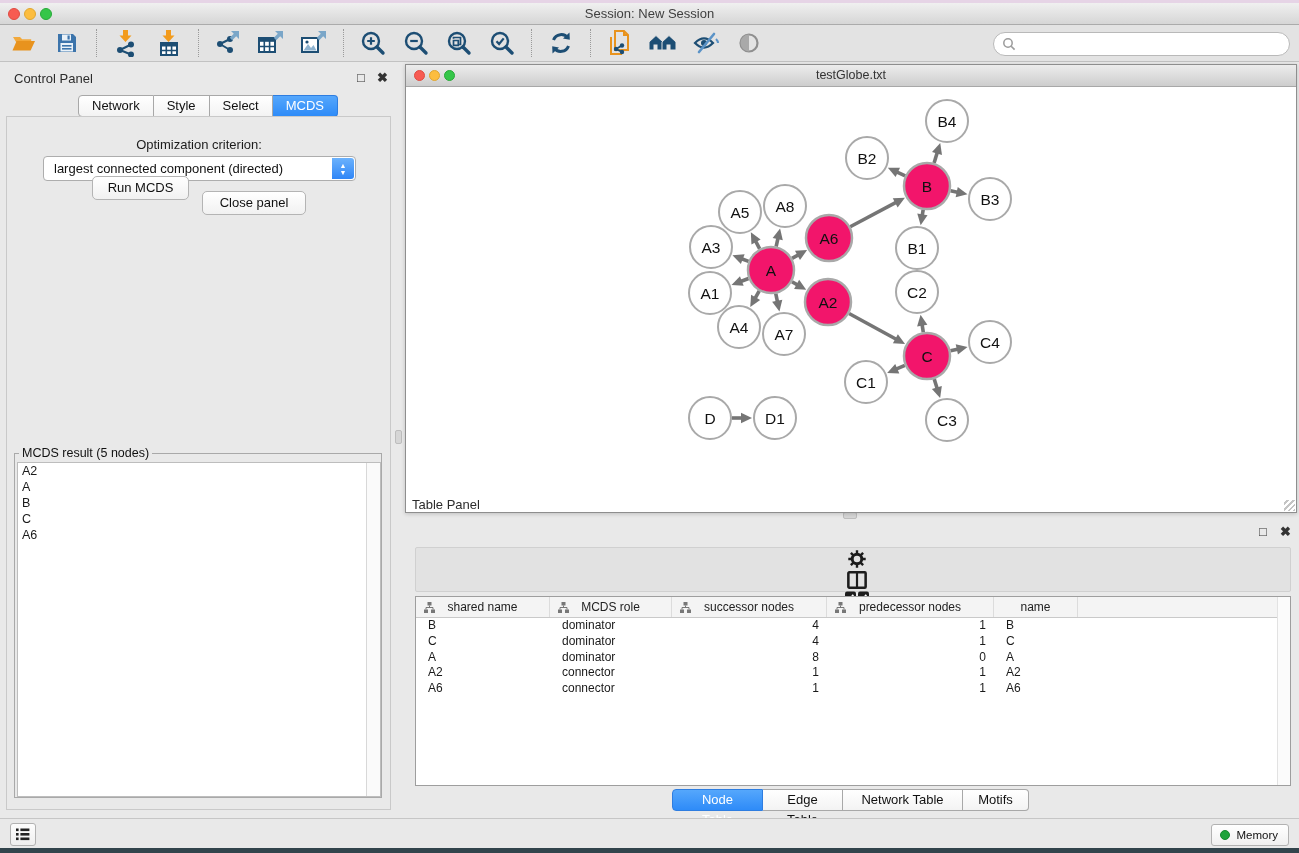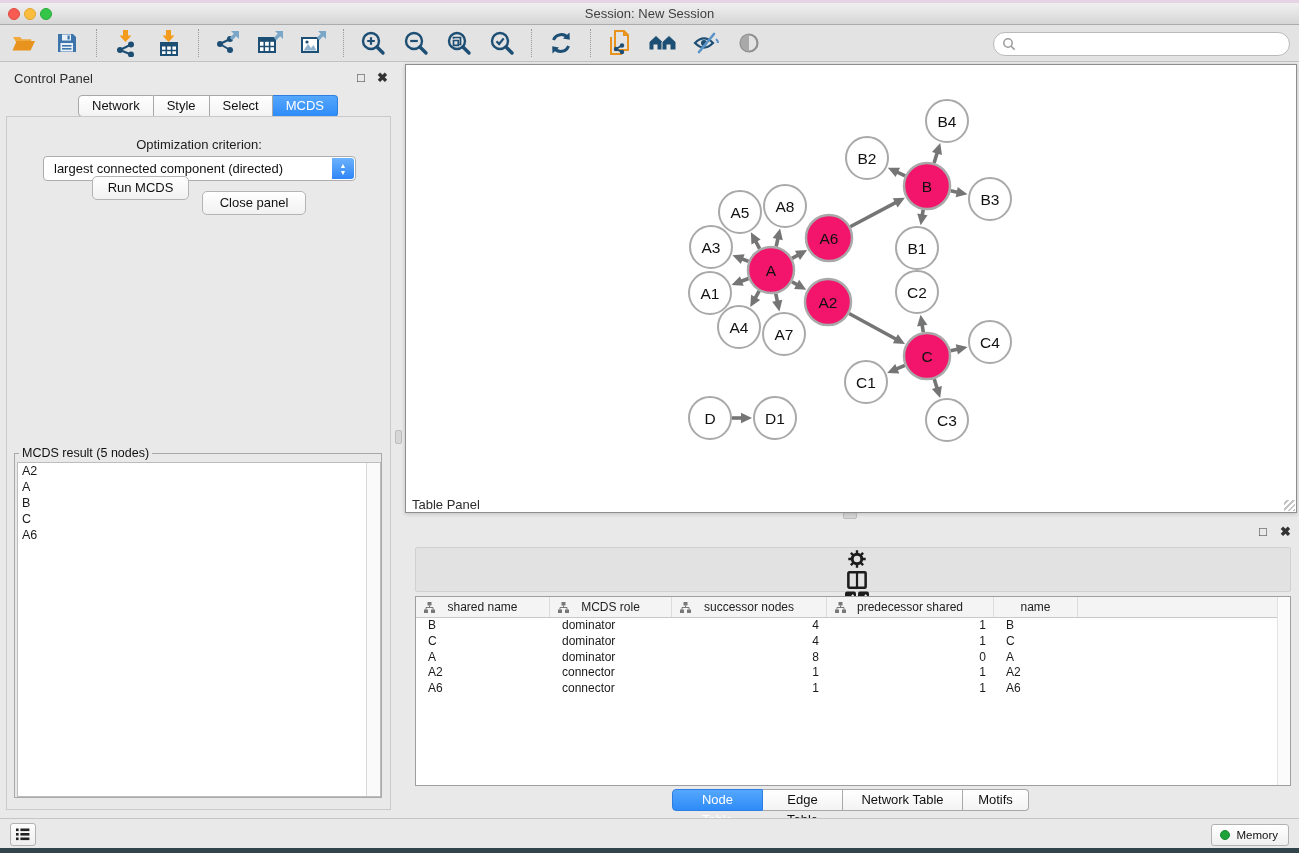--- a/index.html
+++ b/index.html
@@ -281,20 +281,26 @@
         <div class="mcds-item">A6</div>
       </div>
   </div>
 </div>
 
 <div id="right-area" class="abs">
   <div id="v-grip" class="abs grip"></div>
   <div id="h-grip" class="abs grip"></div>
 
   <div id="net-window" class="abs">
+    <div id="net-titlebar">
+      <div class="light red" style="left:8px"></div>
+      <div class="light yellow" style="left:23px"></div>
+      <div class="light green" style="left:38px"></div>
+      <div id="net-title">testGlobe.txt</div>
+    </div>
     <div id="net-canvas">
       <svg id="graph-svg" width="890" height="425">
           <line x1="342.5900931847508" y1="174.40953572082114" x2="334.8798757536656" y2="171.4539523722385" stroke="#757575" stroke-width="3.6"></line>
           <polygon points="326.47616069794714,168.2325282675464 338.60863524875845,167.31434458553272 334.8861007277809,177.02530420547404" fill="#757575"></polygon>
           <line x1="353.6869454915068" y1="161.8336399518514" x2="349.08407267799095" y2="153.22181339753146" stroke="#757575" stroke-width="3.6"></line>
           <polygon points="344.841677237306,145.28442837947574 354.61287189746423,152.53451492470364 345.4407825432665,157.43683854505073" fill="#757575"></polygon>
           <line x1="370.12872509133035" y1="159.5543995824897" x2="372.16169987822616" y2="150.26080055668038" stroke="#757575" stroke-width="3.6"></line>
           <polygon points="374.08497178747507,141.46870040011402 376.8141862110759,153.32582436126114 366.65442603015475,151.10337682168466" fill="#757575"></polygon>
           <line x1="342.543265126549" y1="191.46729347687497" x2="333.94231316460133" y2="194.7102753641667" stroke="#757575" stroke-width="3.6"></line>
           <polygon points="325.5210375870572,197.88551041799482 333.97912748406605,189.1390416851794 337.6482879907118,198.87029346367484" fill="#757575"></polygon>
@@ -461,21 +467,21 @@
           </svg>
         <span>successor nodes</span>
       </div>
       <div class="hcell c3">
         <svg class="hicon" width="11" height="11" viewBox="0 0 11 11">
             <rect x="3.5" y="0" width="4" height="3.5" fill="#777"></rect>
             <path d="M5.5 3.5 v2 M2 5.5 h7 M2 5.5 v2 M9 5.5 v2" stroke="#777" stroke-width="1"></path>
             <rect x="0" y="7.5" width="4" height="3.5" fill="#777"></rect>
             <rect x="7" y="7.5" width="4" height="3.5" fill="#777"></rect>
           </svg>
-        <span>predecessor shared</span>
+        <span>predecessor nodes</span>
       </div>
       <div class="hcell c4">
         <span>name</span>
       </div>
     </div>
     <div id="tbody">
         <div class="trow">
           <div class="tcell c0">B</div>
           <div class="tcell c1">dominator</div>
           <div class="tcell c2 num">4</div>

